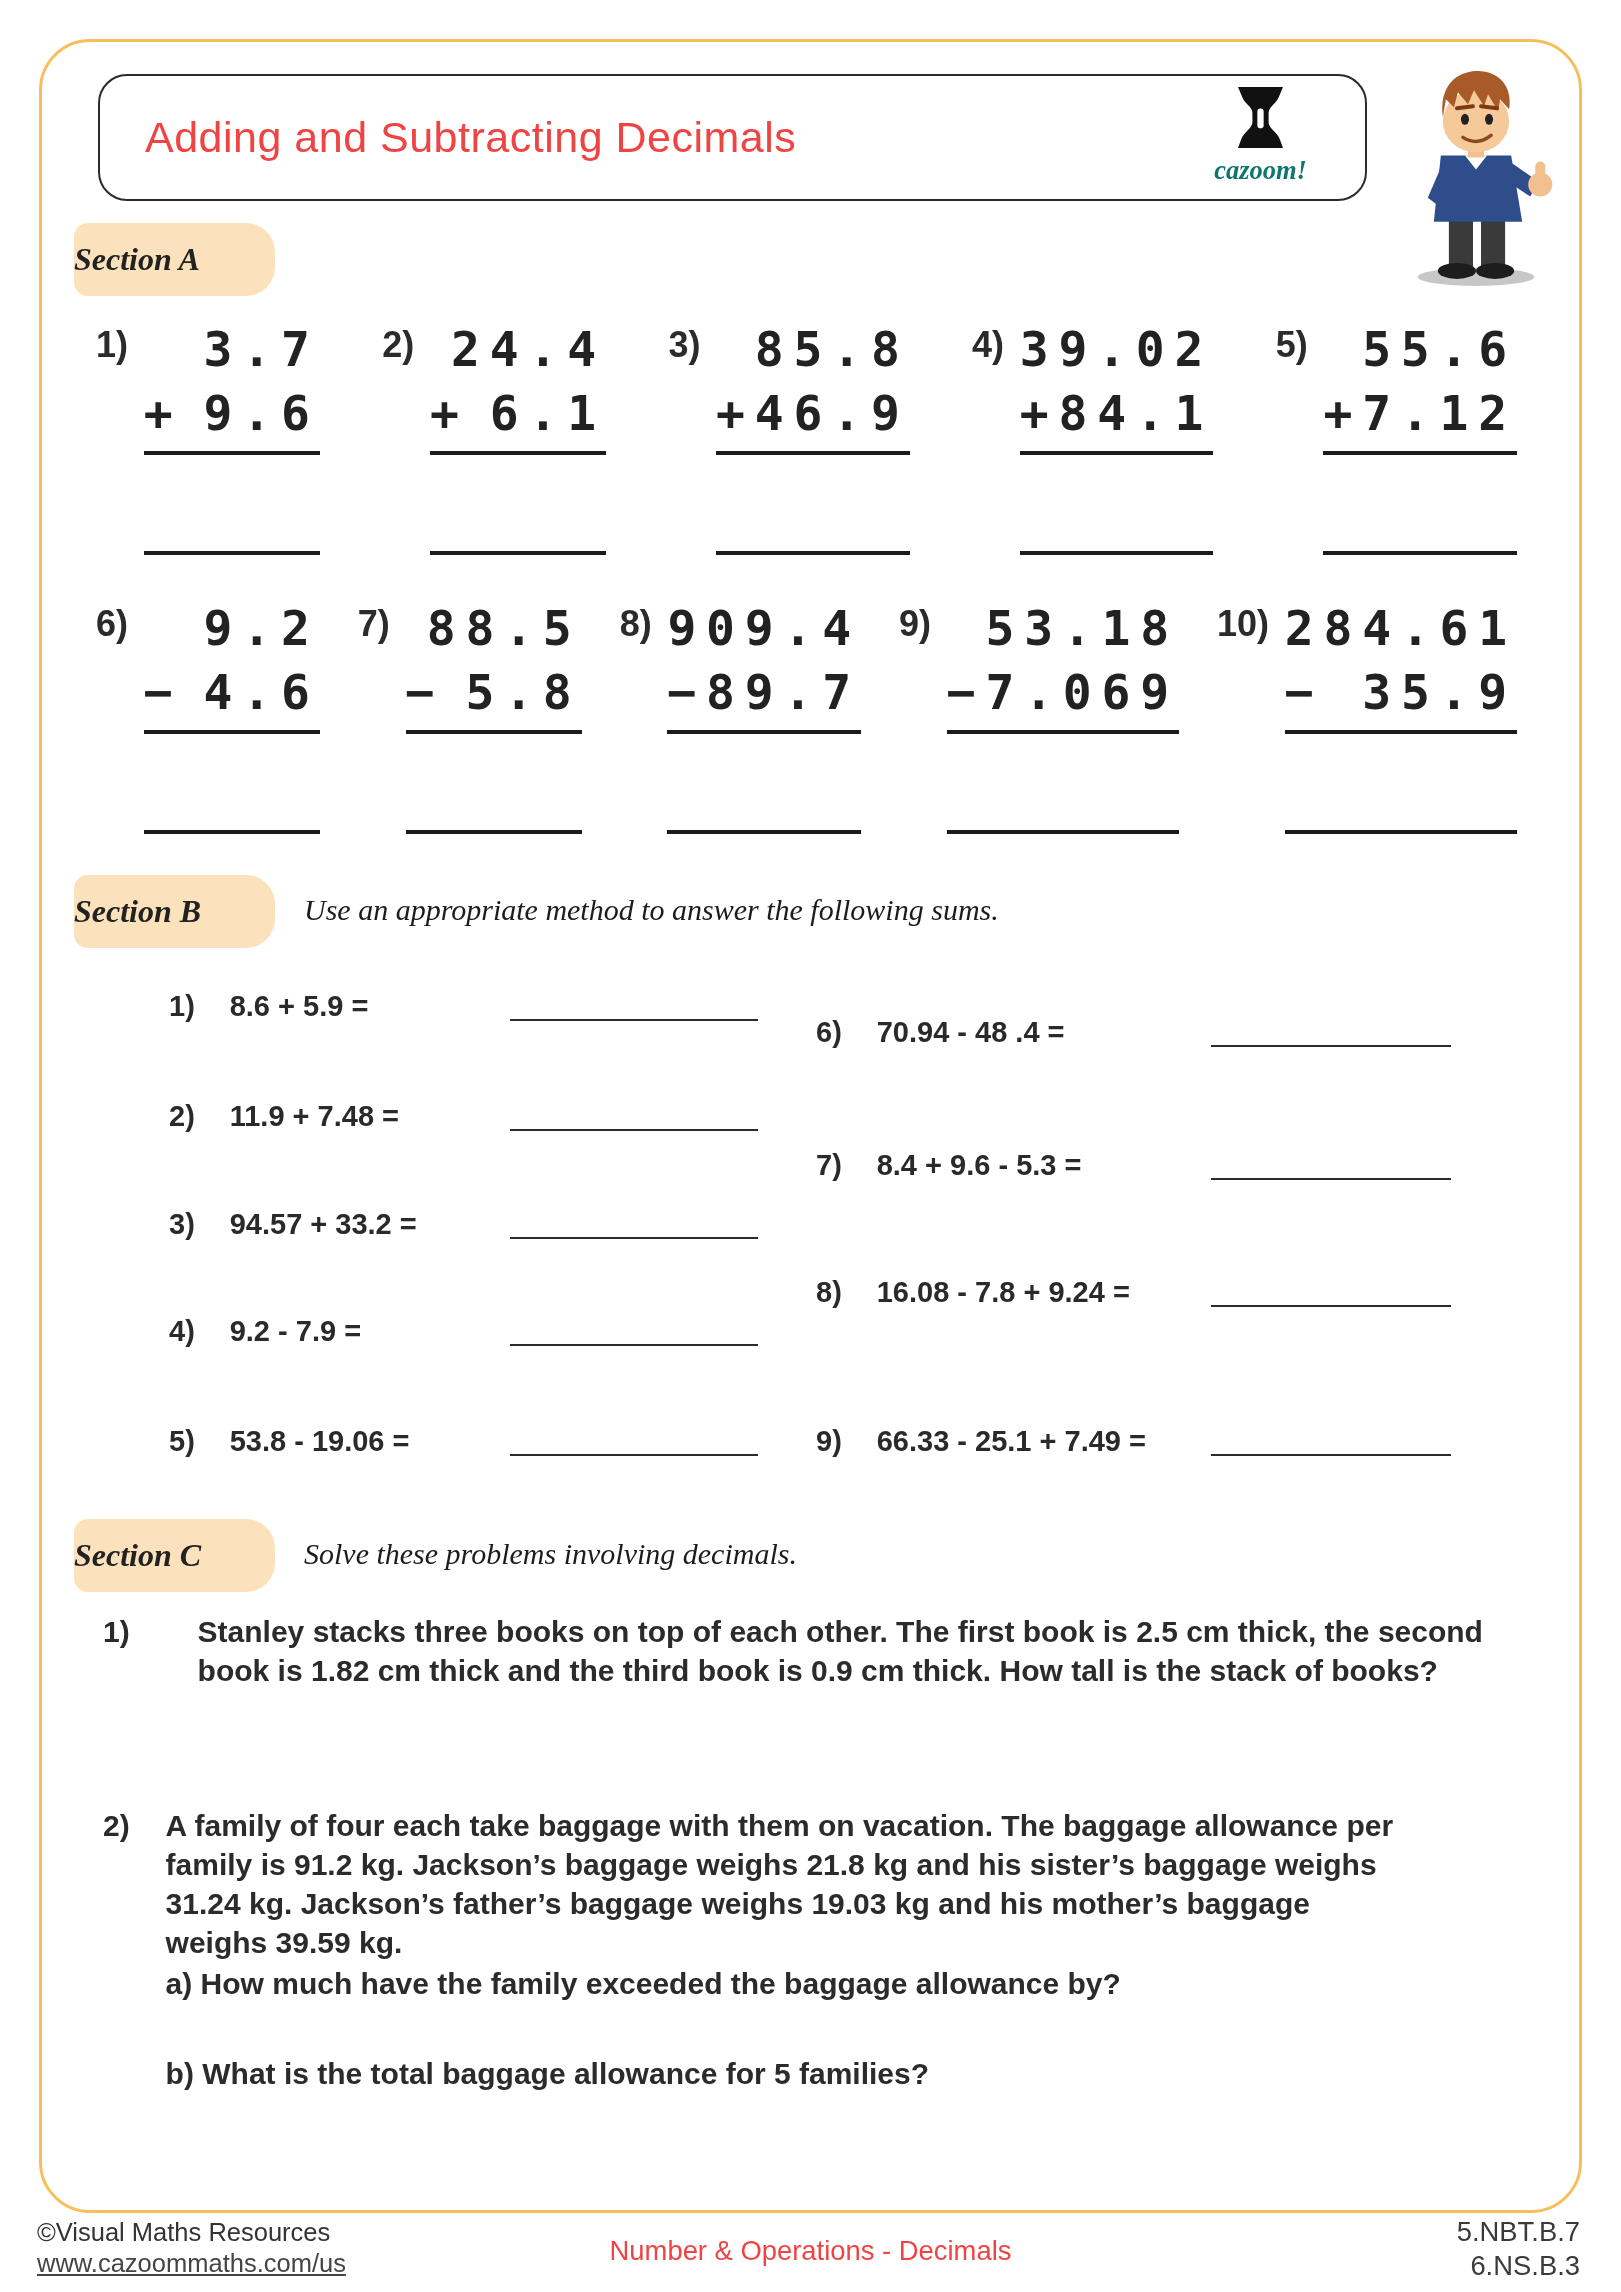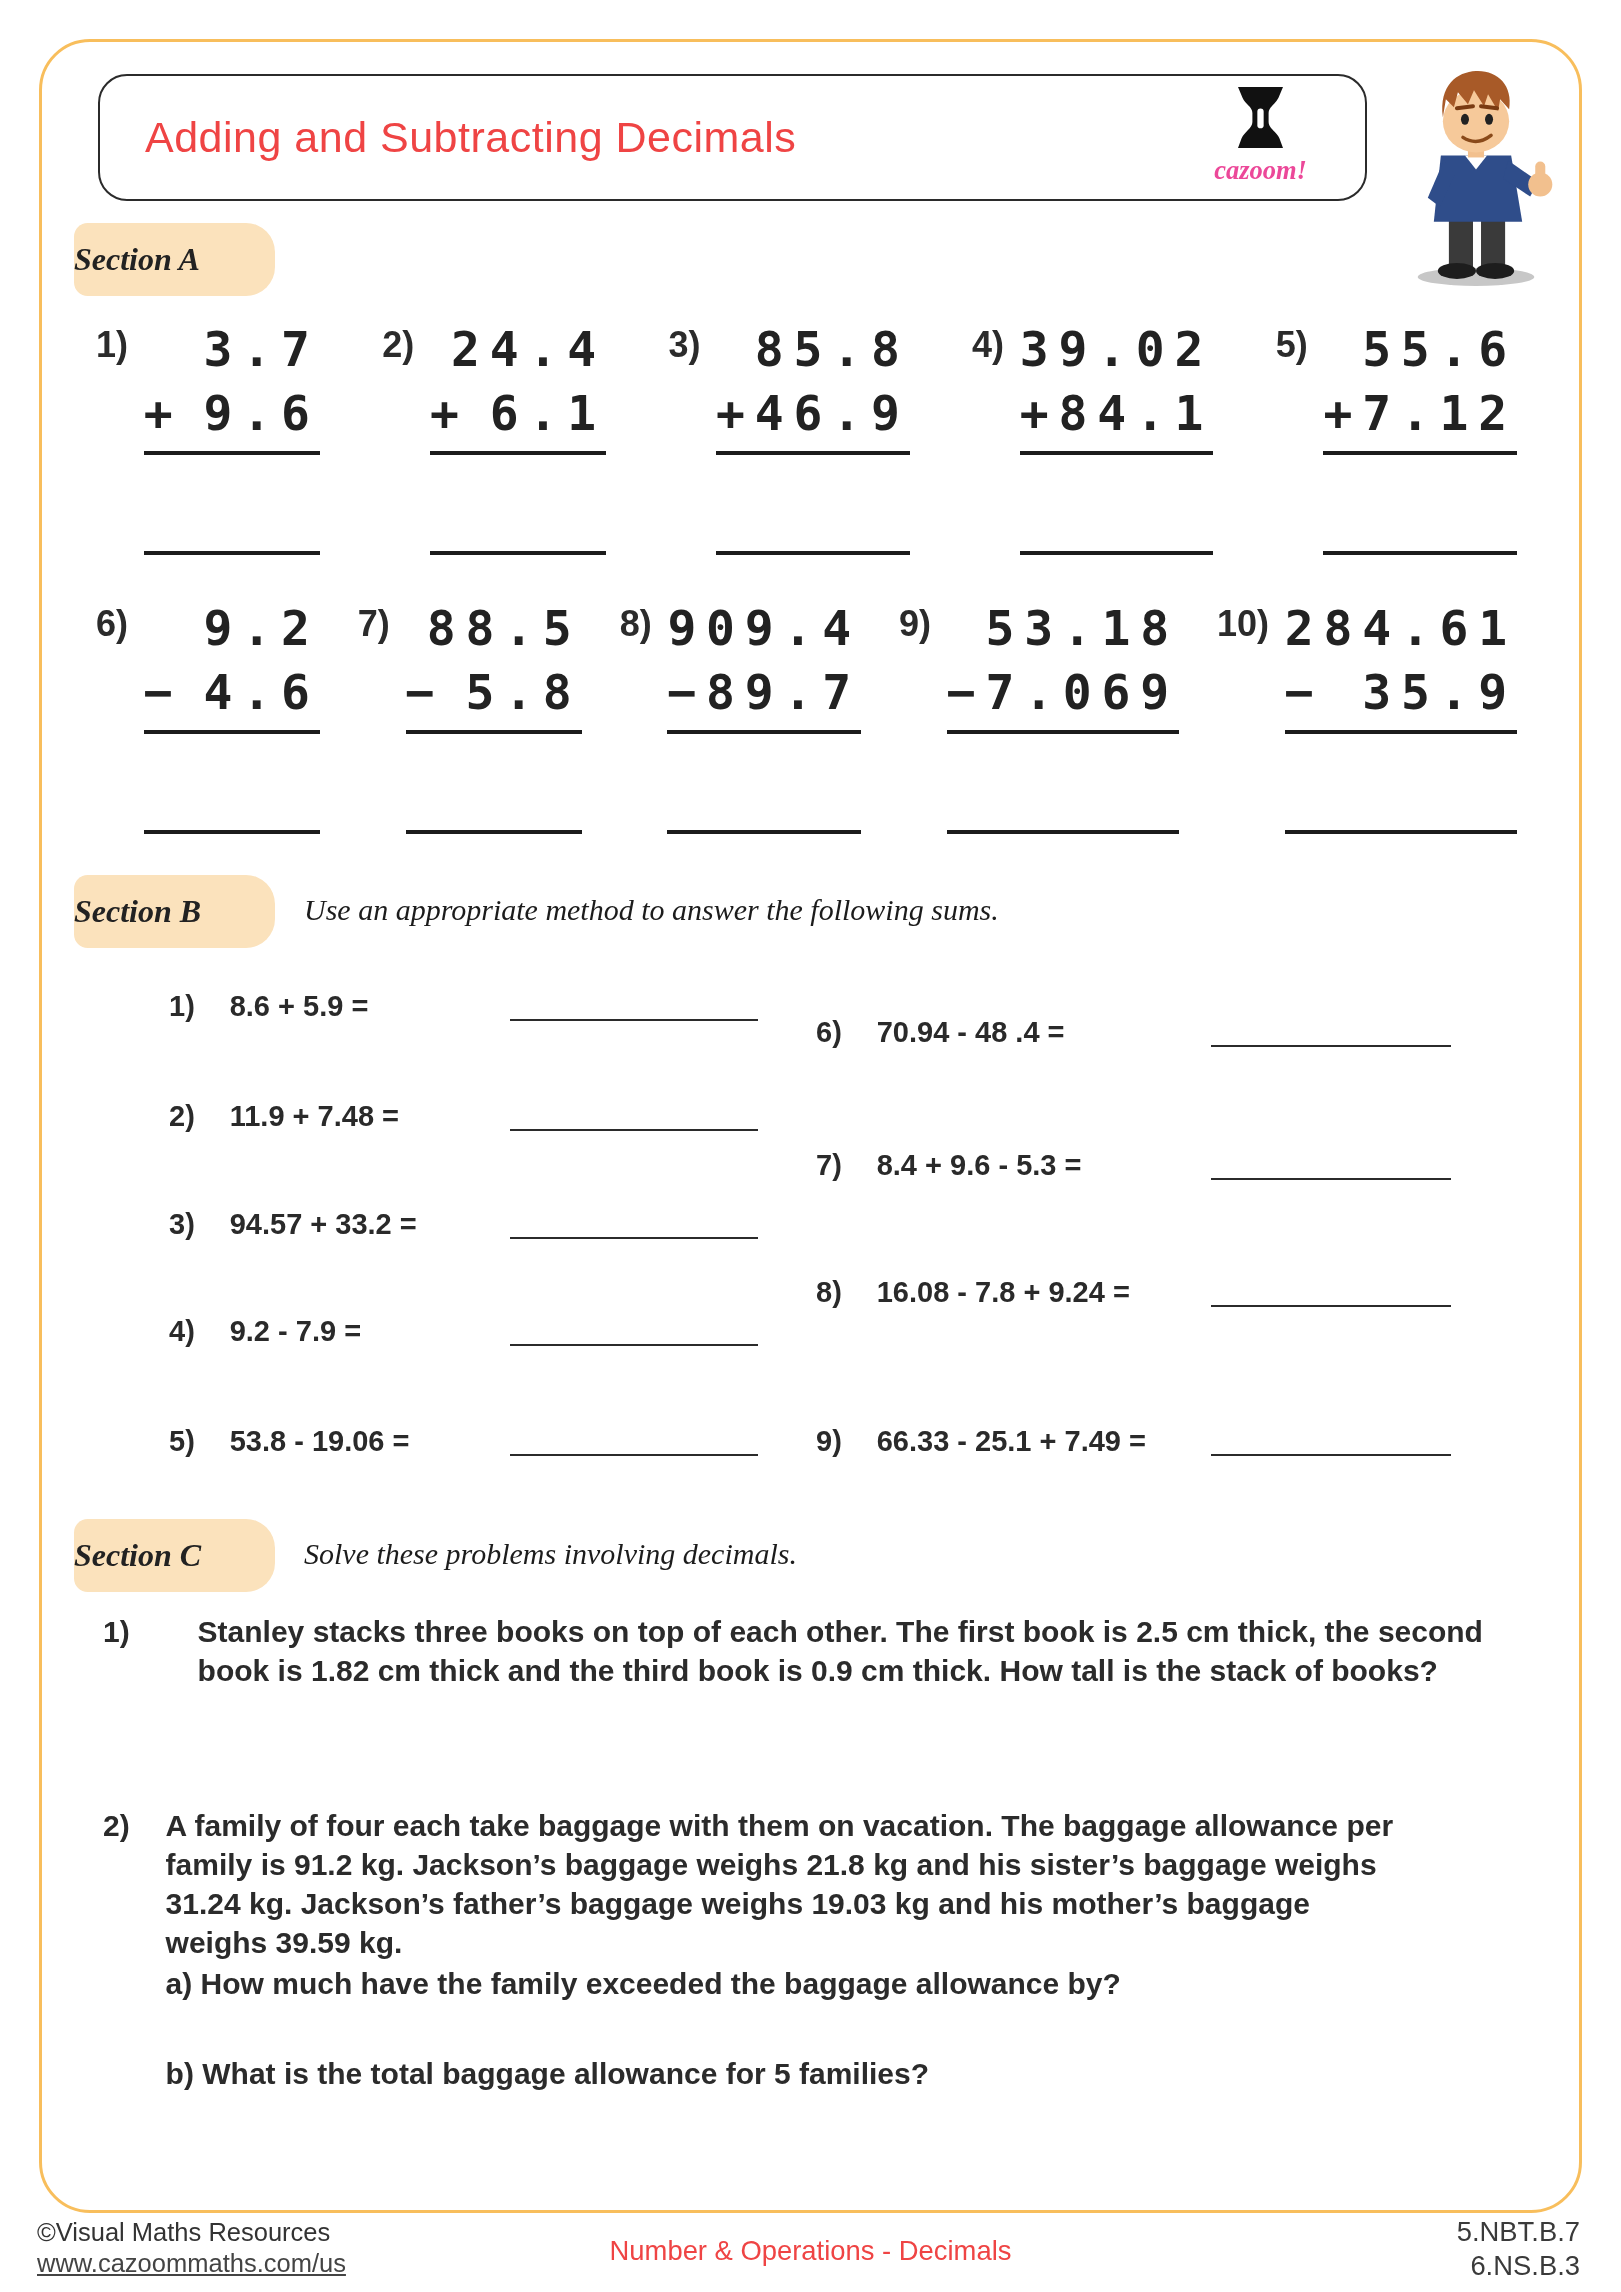--- a/index.html
+++ b/index.html
@@ -13,21 +13,21 @@
     border:3.9px solid #F8BE5C; border-radius:51px; background:transparent;
   }
   
   .title-box {
     position:absolute; left:98px; top:74px; width:1269px; height:127px;
     border:2.9px solid #2b2b2b; border-radius:29px; background:#fff;
     display:flex; align-items:center; padding-left:45px;
   }
   .title { font-size:43px; font-weight:normal; color:#ef4444; letter-spacing:0.5px; }
   .logo { position:absolute; right:41px; top:9.8px; width:127px; text-align:center; }
-  .logo-text { font-family:"Liberation Serif", serif; font-style:italic; font-weight:bold; font-size:26.5px; color:#ec4899; margin-top:2px; }
+  .logo-text { font-family:"Liberation Serif", serif; font-style:italic; font-weight:bold; font-size:26.5px; color:#0f766e; margin-top:2px; }
   .mascot { position:absolute; left:1380px; top:47px; width:192px; height:241px; }
   
   .tab {
     position:absolute; left:74px; width:201px; height:73px; background:#FBE2BC;
     border-radius:13.7px 29px 29px 13.7px; display:flex; align-items:center; justify-content:flex-start;
     font-family:"Liberation Serif", serif; font-style:italic; font-weight:bold;
     font-size:32px; color:#222;
   }
   .instruction {
     position:absolute; left:304px; font-family:"Liberation Serif", serif;

